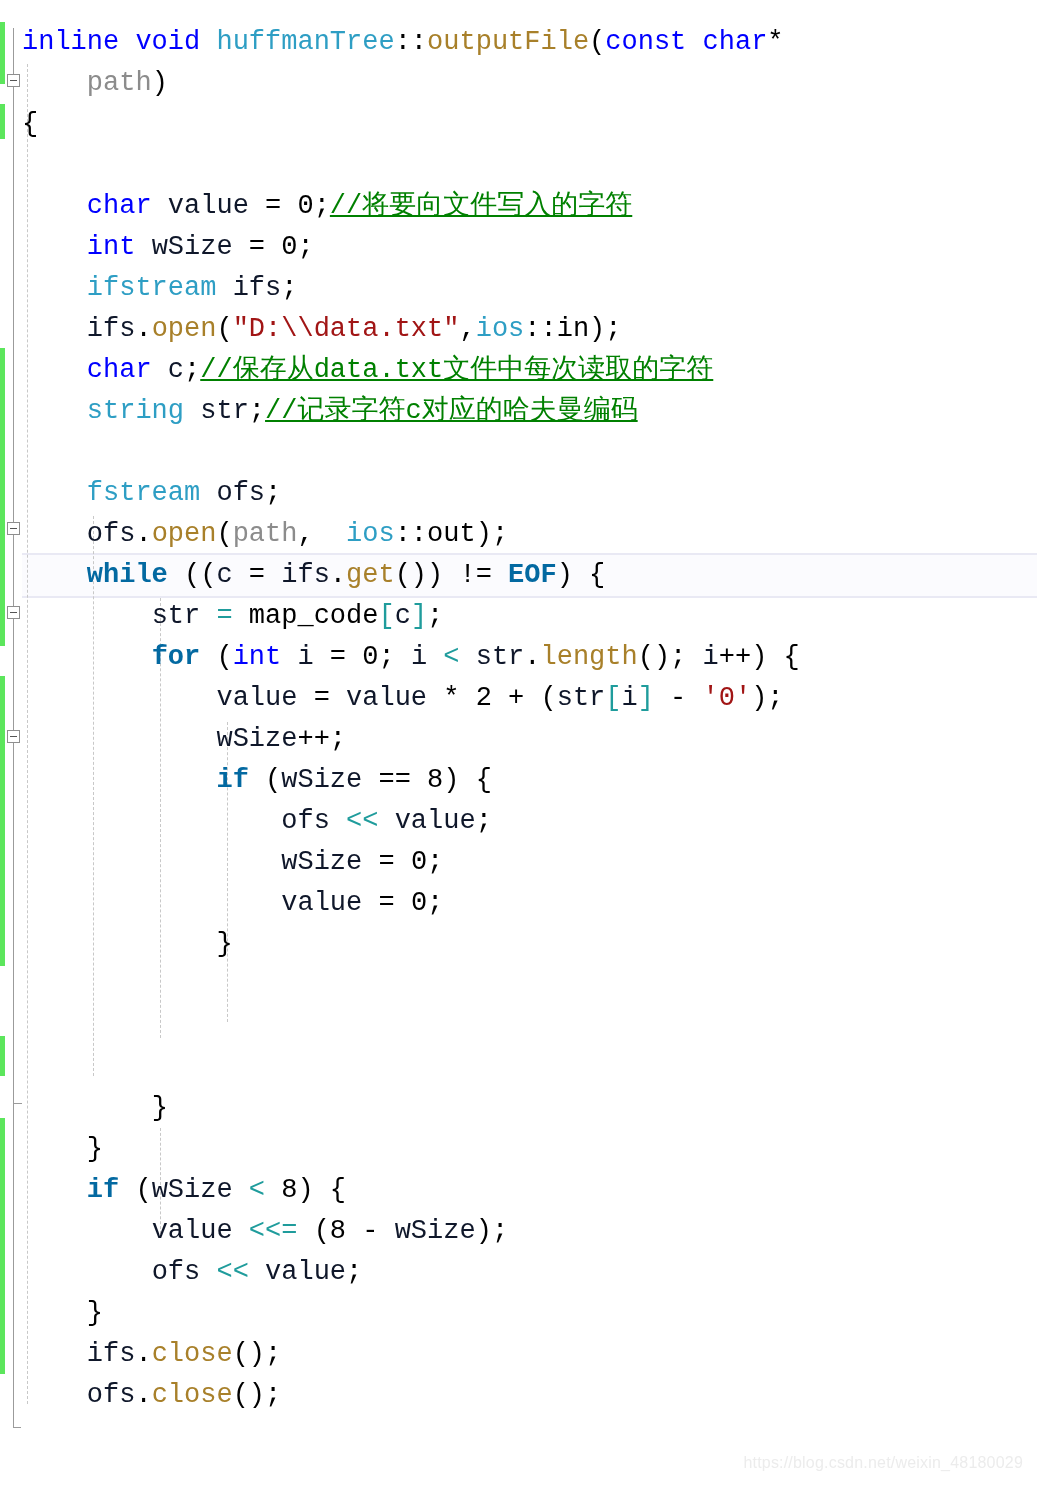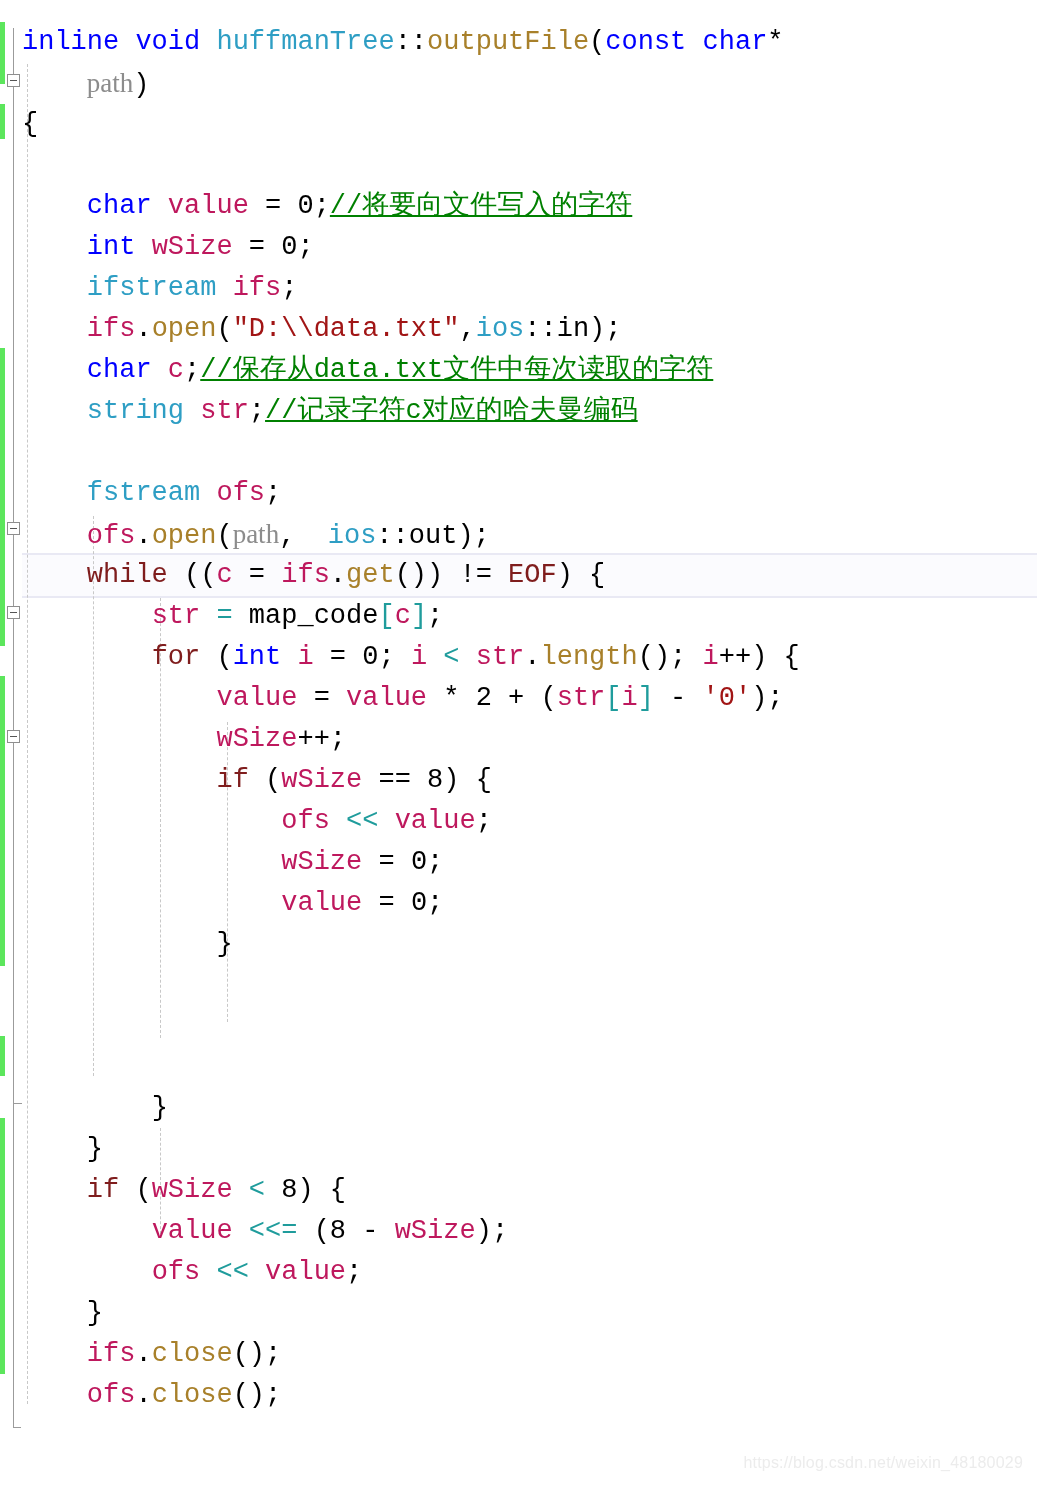--- a/index.html
+++ b/index.html
@@ -98,28 +98,28 @@
     white-space: pre;
     letter-spacing: 0;
   }
   .ln {
     height: 41px;
     white-space: pre;
   }
 
   
   .kw   { color: #0000ff; }  
-  .ctl  { color: #7f1d1d; }  
+  .ctl  { color: #0369a1; font-weight: bold; }  
   .type { color: #2e9ec4; }  
   .fn   { color: #a8802a; }  
   .str  { color: #a11515; }  
   .cmt  { color: #008000; text-decoration: underline; }  
   .op   { color: #1f9c9c; }  
-  .pln  { color: #be185d; }  
-  .par  { color: #8c8c8c; font-family: Liberation Serif, serif; }  
+  .pln  { color: #0f172a; }  
+  .par  { color: #8c8c8c; }  
   .pun  { color: #000000; }  
   .num  { color: #000000; }  
 
   
   .watermark {
     position: absolute;
     right: 14px;
     bottom: 17px;
     font-family: "Liberation Sans", "DejaVu Sans", sans-serif;
     font-size: 16px;

